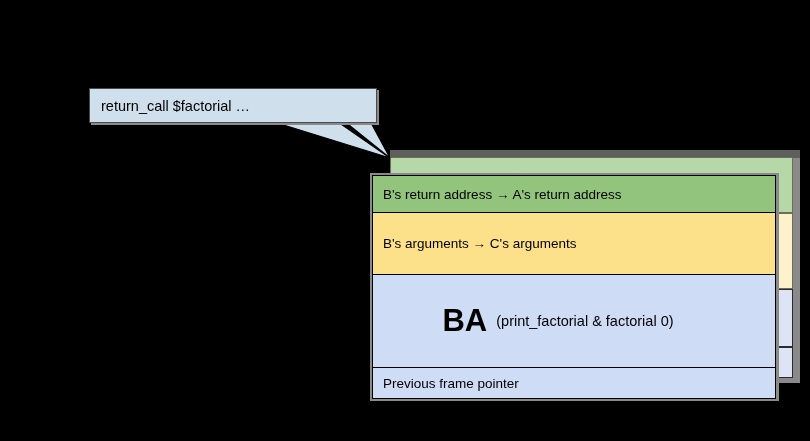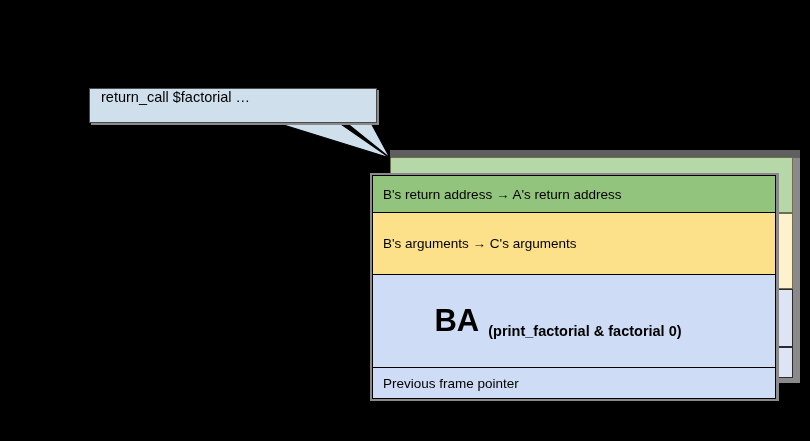--- a/index.html
+++ b/index.html
@@ -88,33 +88,33 @@
     color: #000000;
     white-space: nowrap;
   }
   .r-green  { top: 0px;   height: 37px; background: #93c47d; }
   .r-yellow { top: 37px;  height: 62px; background: #fce08a; }
   .r-ba     { top: 99px;  height: 93px; background: #cfdcf5; justify-content: center; }
   .r-prev   { top: 192px; height: 30px; background: #cfdcf5; text-align: right; }
 
   .ba-wrap {
     display: flex;
-    align-items: flex-end;
+    align-items: center;
     gap: 9px;
     transform: translateX(-16px);
   }
   .ba-main {
     font-size: 31px;
     font-weight: bold;
     color: #000000;
     letter-spacing: 0px;
   }
   .ba-sub {
     font-size: 14.5px;
-    font-weight: bold;
+    font-weight: normal;
     color: #000000;
   }
 
   
   .callout-shadow {
     position: absolute;
     left: 91px;
     top: 90px;
     width: 288px;
     height: 35px;
@@ -123,20 +123,21 @@
   .callout-box {
     position: absolute;
     left: 89px;
     top: 88px;
     width: 288px;
     height: 35px;
     background: #cfe0ec;
     border: 1px solid #4a4a4a;
     box-sizing: border-box;
     display: flex;
+    align-items: center;
   }
   .callout-text {
     padding-left: 11px;
     font-size: 14.5px;
     color: #000000;
     white-space: nowrap;
   }
   .callout-tail {
     position: absolute;
     left: 0;

